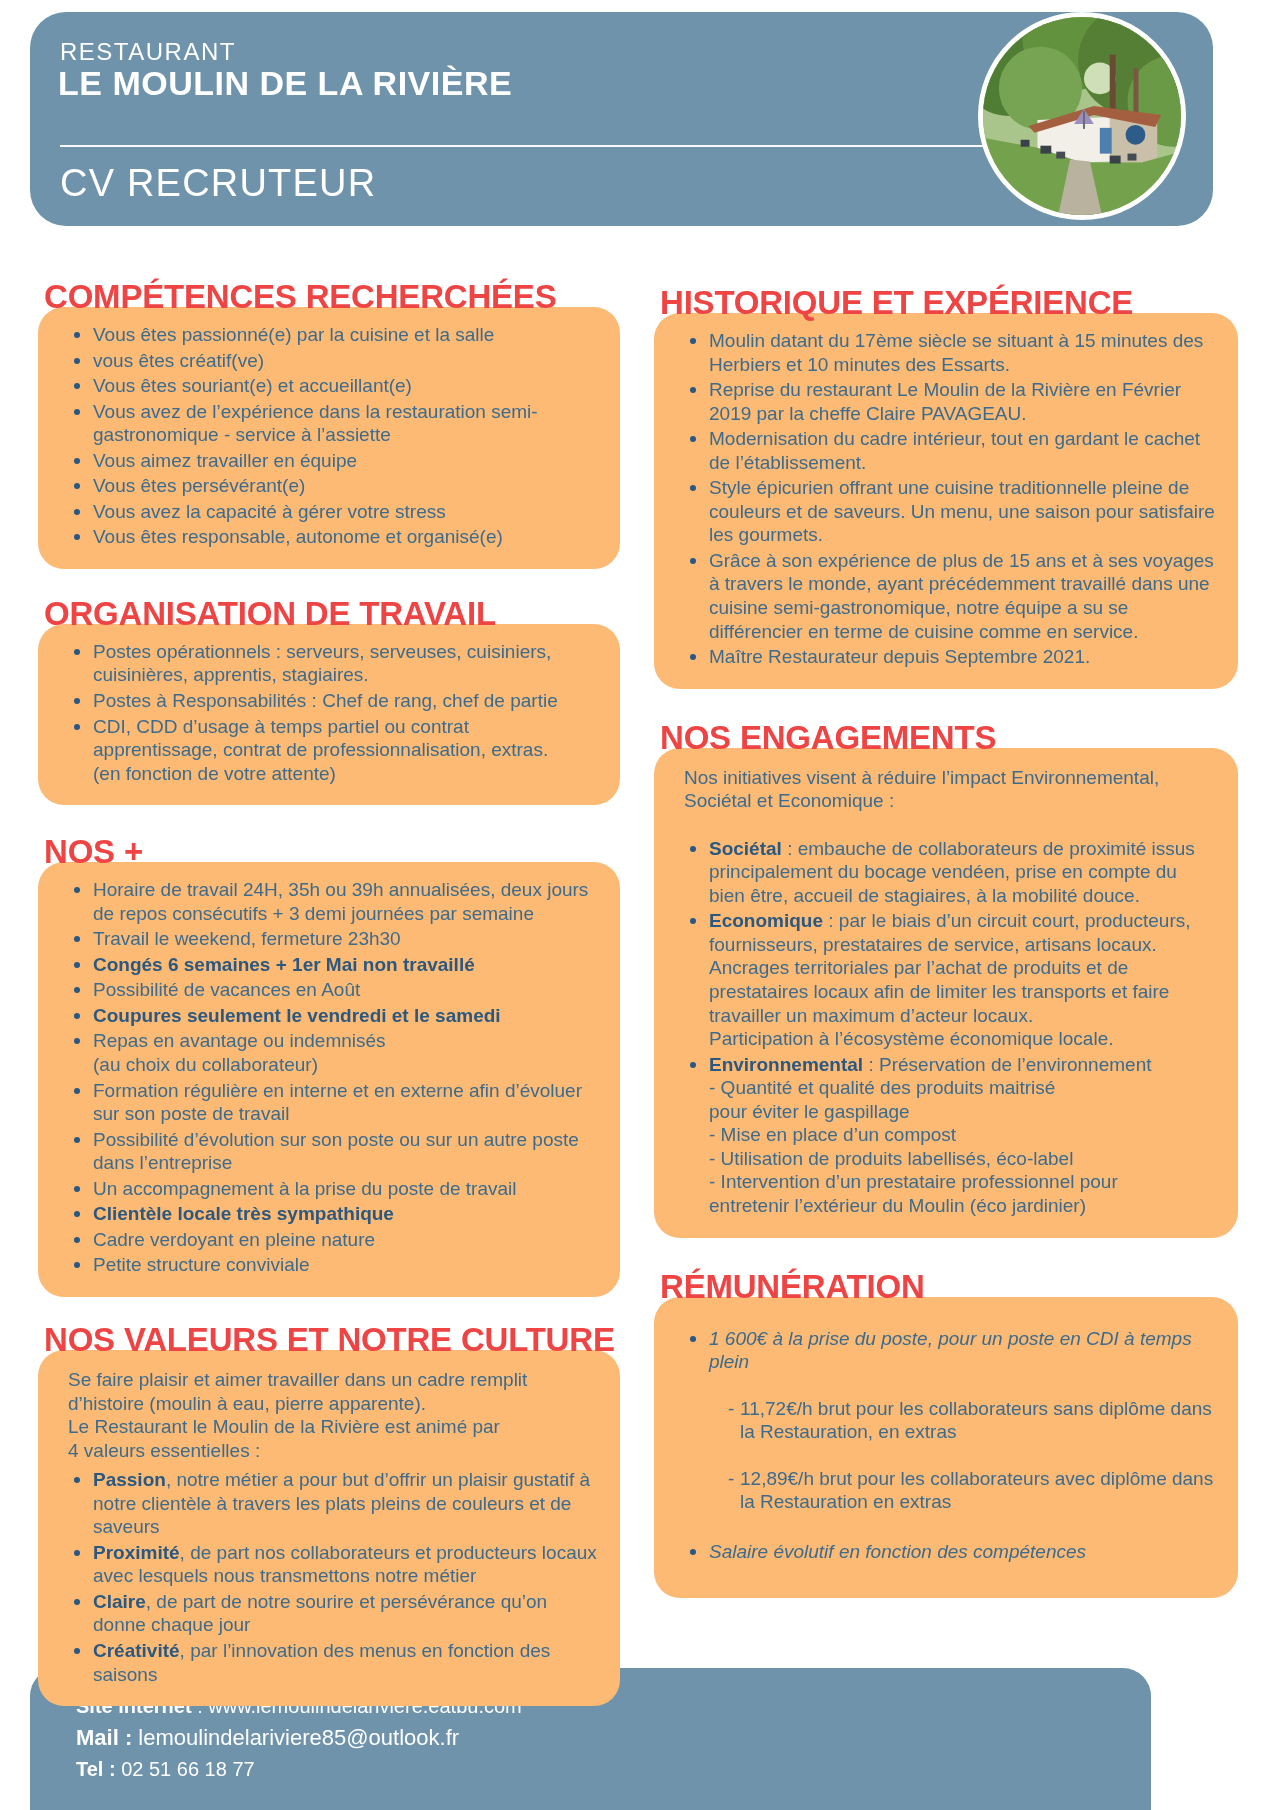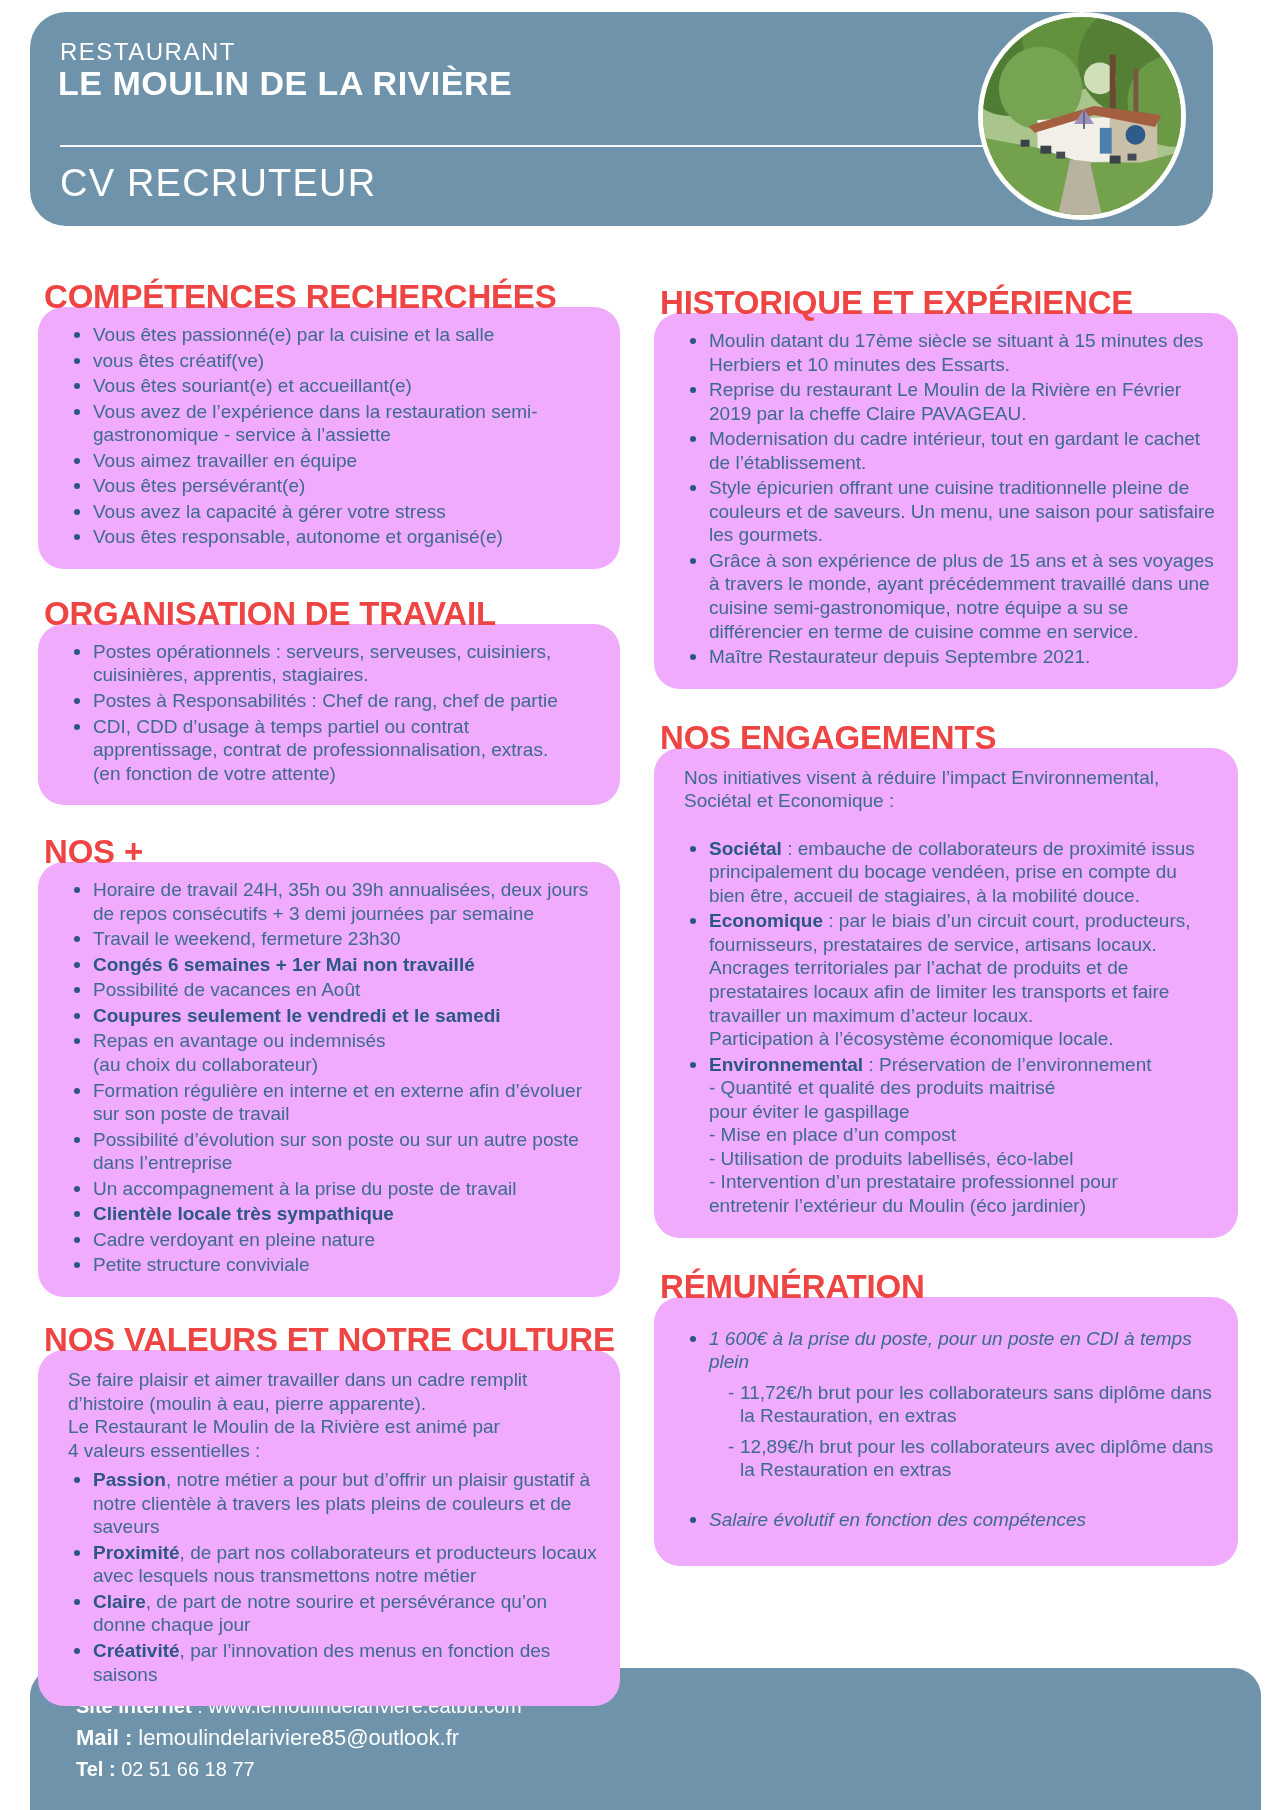--- a/index.html
+++ b/index.html
@@ -29,50 +29,50 @@
   
   .col { position:absolute; }
   .col-left  { left:38px;  top:278px; width:582px; }
   .col-right { left:654px; top:284px; width:584px; }
 
   .sec h2 {
     font-size:33px; font-weight:800; color:#ef4444;
     margin:0 0 -9px 6px; position:relative; z-index:2; letter-spacing:-.2px;
   }
   .panel {
-    background:#f0abfc; border-radius:26px;
+    background:#fdba74; border-radius:26px;
     padding:16px 22px 18px 30px;
     position:relative; z-index:1;
     color:#3c6b8e; font-size:19px; line-height:1.24;
   }
   .sec-organisation { margin-top:26px; }
   .sec-nosplus      { margin-top:28px; }
   .sec-valeurs      { margin-top:24px; }
   .sec-engagements  { margin-top:30px; }
   .sec-remuneration { margin-top:30px; }
 
   .intro { margin:2px 0 6px 0; white-space:pre-line; }
   .sec-engagements .intro { margin-bottom:24px; }
 
   .panel ul { list-style:none; margin:0; padding:0; }
   .panel li { position:relative; padding-left:25px; margin:0 0 2px 0; white-space:pre-line; }
   .panel li.bullet::before {
     content:""; position:absolute; left:6px; top:9px;
     width:6px; height:6px; border-radius:50%; background:#2a5880;
   }
   .panel li strong { font-weight:700; color:#2a5880; }
-  .panel li.sub { margin-left:42px; padding-left:14px; margin-top:7px; }
+  .panel li.sub { margin-left:42px; padding-left:14px; margin-top:23px; }
   .panel li.sub::before { content:"-"; position:absolute; left:2px; top:0; color:#3c6b8e; }
   .panel li.gap { margin-top:26px; }
   .sec-remuneration .panel { padding-top:30px; padding-bottom:30px; }
   .sec-remuneration li.bullet { margin-bottom:5px;font-style:italic; }
 
   
   .footer {
-    position:absolute; left:30px; top:1668px; width:1231px; height:142px;
+    position:absolute; left:30px; top:1668px; width:1121px; height:142px;
     background:#6e93ab; border-radius:28px 28px 0 0; color:#ffffff;
     padding:27px 0 0 46px; box-sizing:border-box;
   }
   .fline { font-size:20px; margin-bottom:7px; }
   .fline.mail { font-size:22px; }
   .fline b { font-weight:700; }
 </style>
 </head>
 <body>
 

